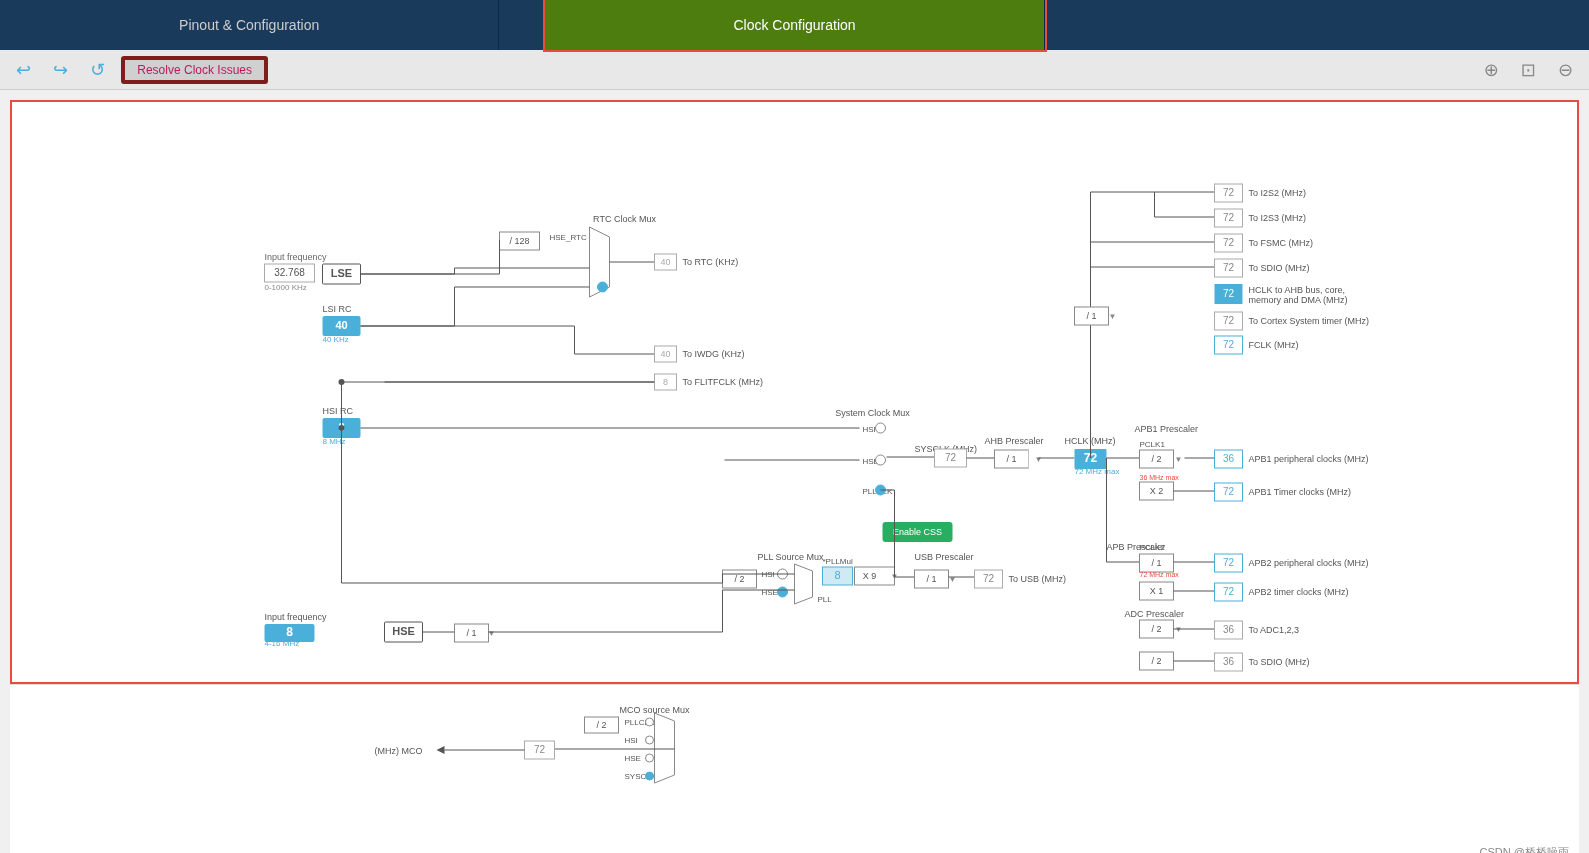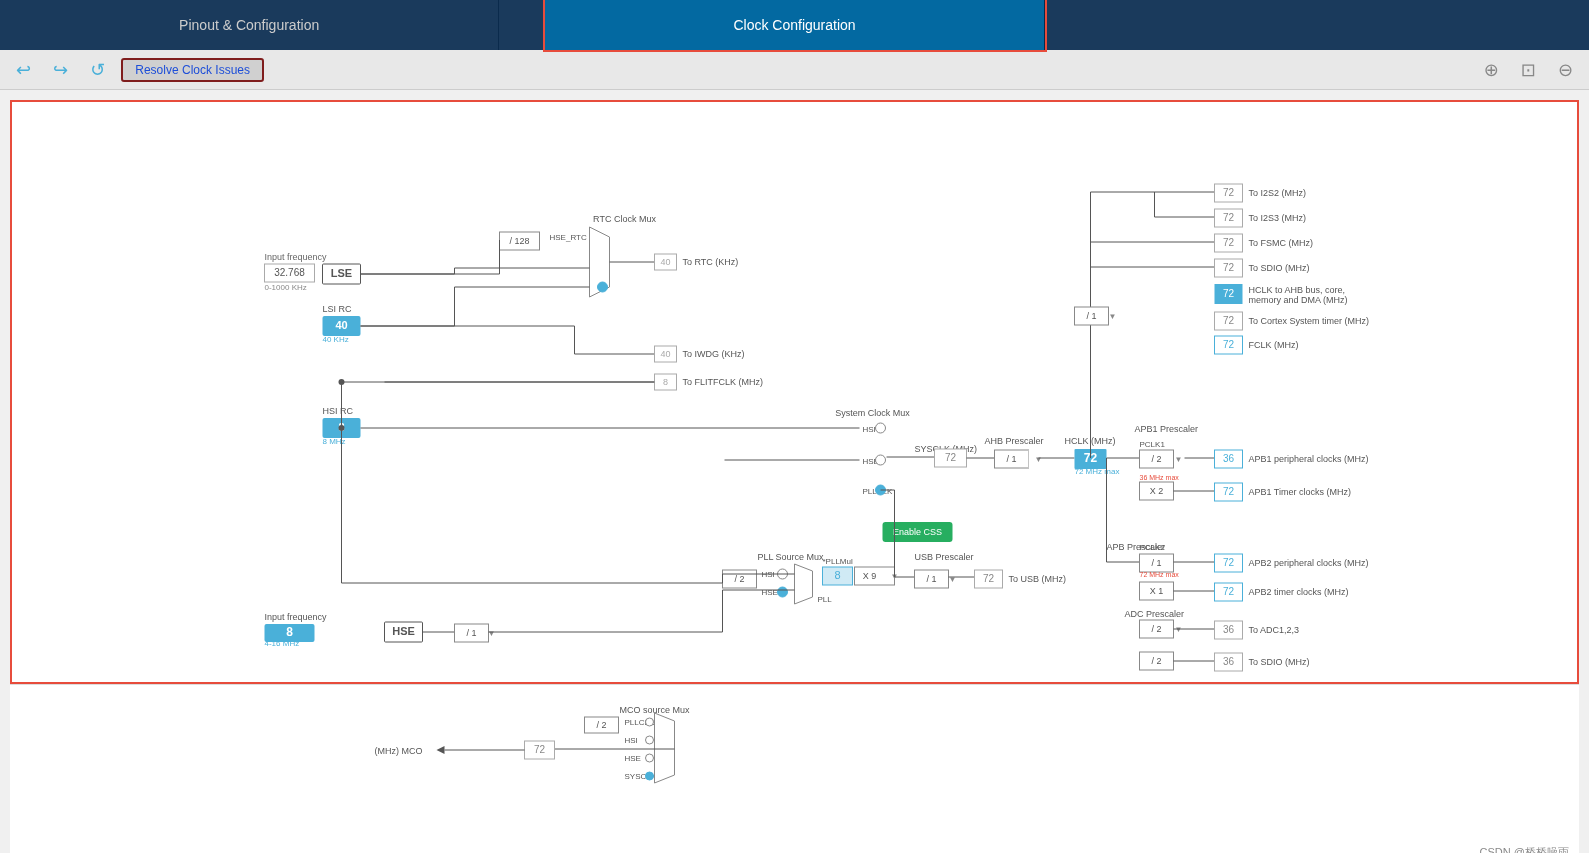--- a/index.html
+++ b/index.html
@@ -1,28 +1,28 @@
 <!DOCTYPE html>
 <html><head>
   <meta charset="utf-8">
   <style>
     * { box-sizing: border-box; margin: 0; padding: 0; }
     body { font-family: Arial, sans-serif; background: #f0f0f0; width: 1589px; height: 853px; overflow: hidden; }
 
     
     .header { display: flex; background: #1a3a5c; height: 50px; align-items: center; gap: 46px; }
     .header-tab { flex: 1; text-align: center; color: #ccc; font-size: 14px; cursor: pointer; height: 100%; display: flex; align-items: center; justify-content: center; border-right: 1px solid #0a2a4c; }
-    .header-tab.active { background: #0369a1; color: white; outline: 2px solid #e74c3c; }
+    .header-tab.active { background: #4d7c0f; color: white; outline: 2px solid #e74c3c; }
     .header-tab.last { border-right: none; }
 
     
     .toolbar { height: 40px; background: #e8e8e8; display: flex; align-items: center; padding: 0 10px; gap: 10px; border-bottom: 1px solid #ccc; }
     .toolbar-btn { background: none; border: none; cursor: pointer; color: #4ab0d9; font-size: 18px; padding: 2px 6px; }
     .toolbar-btn.gray { color: #888; }
-    .resolve-btn { background: #d0d0d0; border: 2px solid #7f1d1d; border-radius: 3px; padding: 3px 12px; font-size: 12px; color: #1d4ed8; cursor: pointer; }
+    .resolve-btn { background: #d0d0d0; border: 4px solid #7f1d1d; border-radius: 3px; padding: 3px 12px; font-size: 12px; color: #be185d; cursor: pointer; }
     .content { flex: 1; padding: 10px; overflow: auto; }
 
     
     .diagram-wrapper { border: 2px solid #e74c3c; background: white; padding: 10px; position: relative; min-height: 560px; }
 
     
     .lower-section { background: white; padding: 10px; margin-top: 0; position: relative; min-height: 160px; border-top: 1px solid #ddd; }
 
     
     .watermark { position: absolute; bottom: 5px; right: 10px; font-size: 11px; color: #888; }

